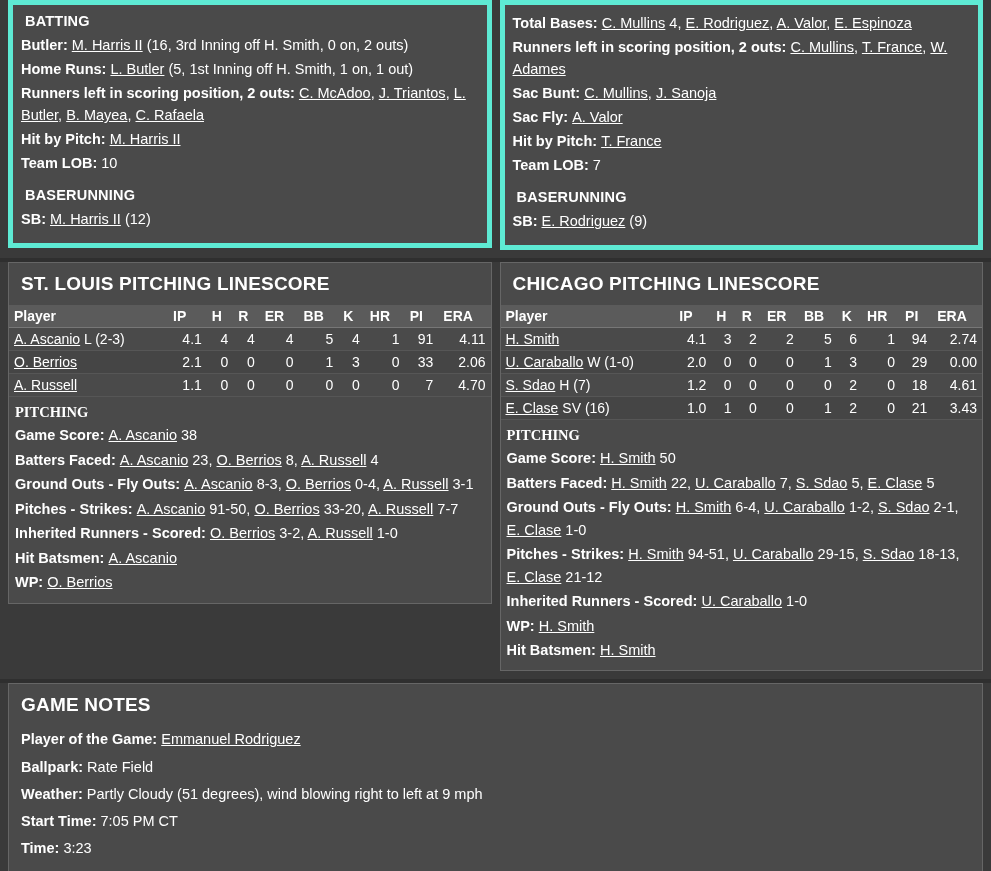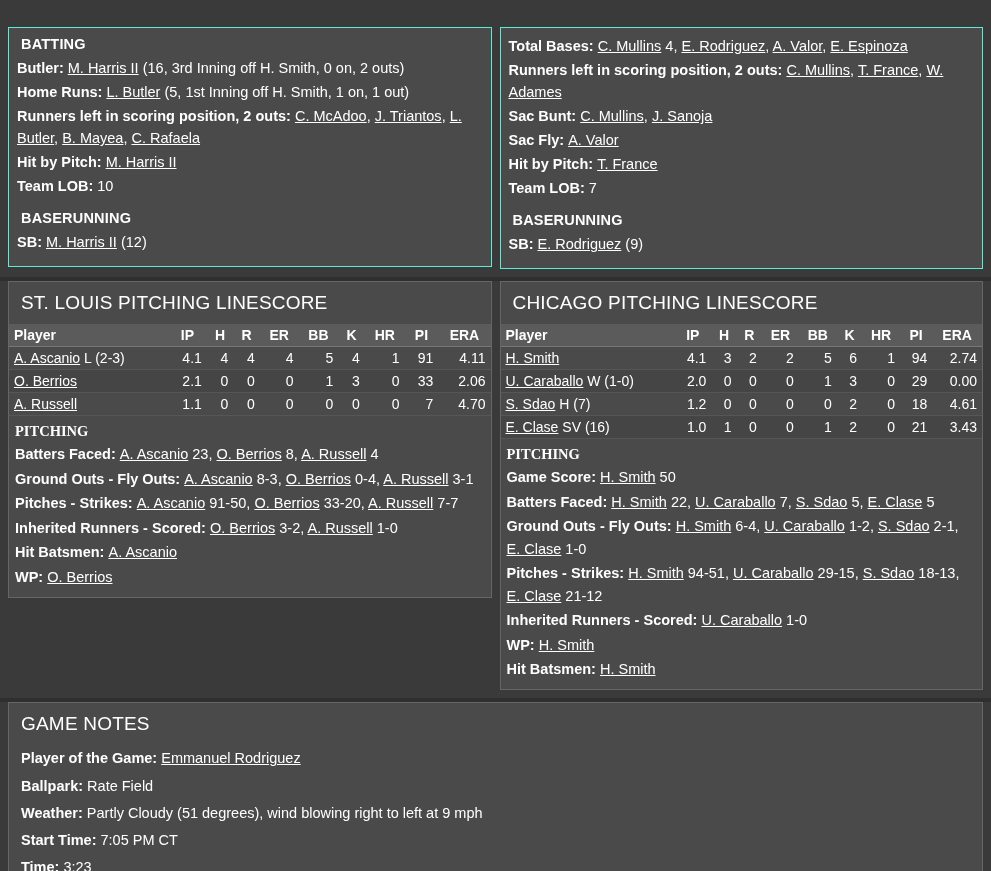--- a/index.html
+++ b/index.html
@@ -40,58 +40,57 @@
     border: 1px solid #666;
     box-sizing: border-box;
   }
   .sect-title {
     font-weight: bold;
     font-size: 14.5px;
     letter-spacing: .2px;
     padding: 2px 4px 4px 4px;
   }
   .big-title {
-    font-weight: normal;
+    font-weight: bold;
     font-size: 19px;
     padding: 10px 12px 10px 12px;
     letter-spacing: .2px;
   }
   .notes-line {
     padding: 2px 12px;
     line-height: 1.6;
   }
   
   .infobox {
     background: #4a4a4a;
-    border: 1px solid #5eead4;
+    border: 5px solid #5eead4;
     padding: 6px 8px 12px 8px;
     box-sizing: border-box;
     overflow: hidden;
-    margin-top: 27px;
   }
   .infobox .line {
     line-height: 1.52;
     padding: 1px 0;
   }
   .spacer-sm { height: 10px; }
   .hr-strong {
     height: 4px;
     background: #2f2f2f;
     margin: 8px 0 0 0;
   }
   
   table.ls {
     width: 100%;
     border-collapse: collapse;
     font-size: 14px;
   }
   table.ls th {
     background: #5b5b5b;
     font-weight: bold;
-    text-align: center;
+    text-align: left;
     padding: 3px 5px;
     border-bottom: 1px solid #777;
     white-space: nowrap;
   }
   table.ls th.lft, table.ls td.lft {
     text-align: left;
   }
   table.ls td {
     text-align: right;
     padding: 3px 5px;
@@ -218,20 +217,21 @@
                 <td>0</td>
                 <td>0</td>
                 <td>7</td>
                 <td>4.70</td>
               </tr>
             </tbody>
         </table>
         <div class="pitch-block">
           <div class="hdr">PITCHING</div>
           <div id="away-pitch-details">
+              <div class="line"><b>Game Score: </b><span class="lnk">A. Ascanio</span><span> 38</span></div>
               <div class="line"><b>Batters Faced: </b><span class="lnk">A. Ascanio</span><span> 23, </span><span class="lnk">O. Berrios</span><span> 8, </span><span class="lnk">A. Russell</span><span> 4</span></div>
               <div class="line"><b>Ground Outs - Fly Outs: </b><span class="lnk">A. Ascanio</span><span> 8-3, </span><span class="lnk">O. Berrios</span><span> 0-4, </span><span class="lnk">A. Russell</span><span> 3-1</span></div>
               <div class="line"><b>Pitches - Strikes: </b><span class="lnk">A. Ascanio</span><span> 91-50, </span><span class="lnk">O. Berrios</span><span> 33-20, </span><span class="lnk">A. Russell</span><span> 7-7</span></div>
               <div class="line"><b>Inherited Runners - Scored: </b><span class="lnk">O. Berrios</span><span> 3-2, </span><span class="lnk">A. Russell</span><span> 1-0</span></div>
               <div class="line"><b>Hit Batsmen: </b><span class="lnk">A. Ascanio</span></div>
               <div class="line"><b>WP: </b><span class="lnk">O. Berrios</span></div>
             </div>
         </div>
       </div>
     </div>

